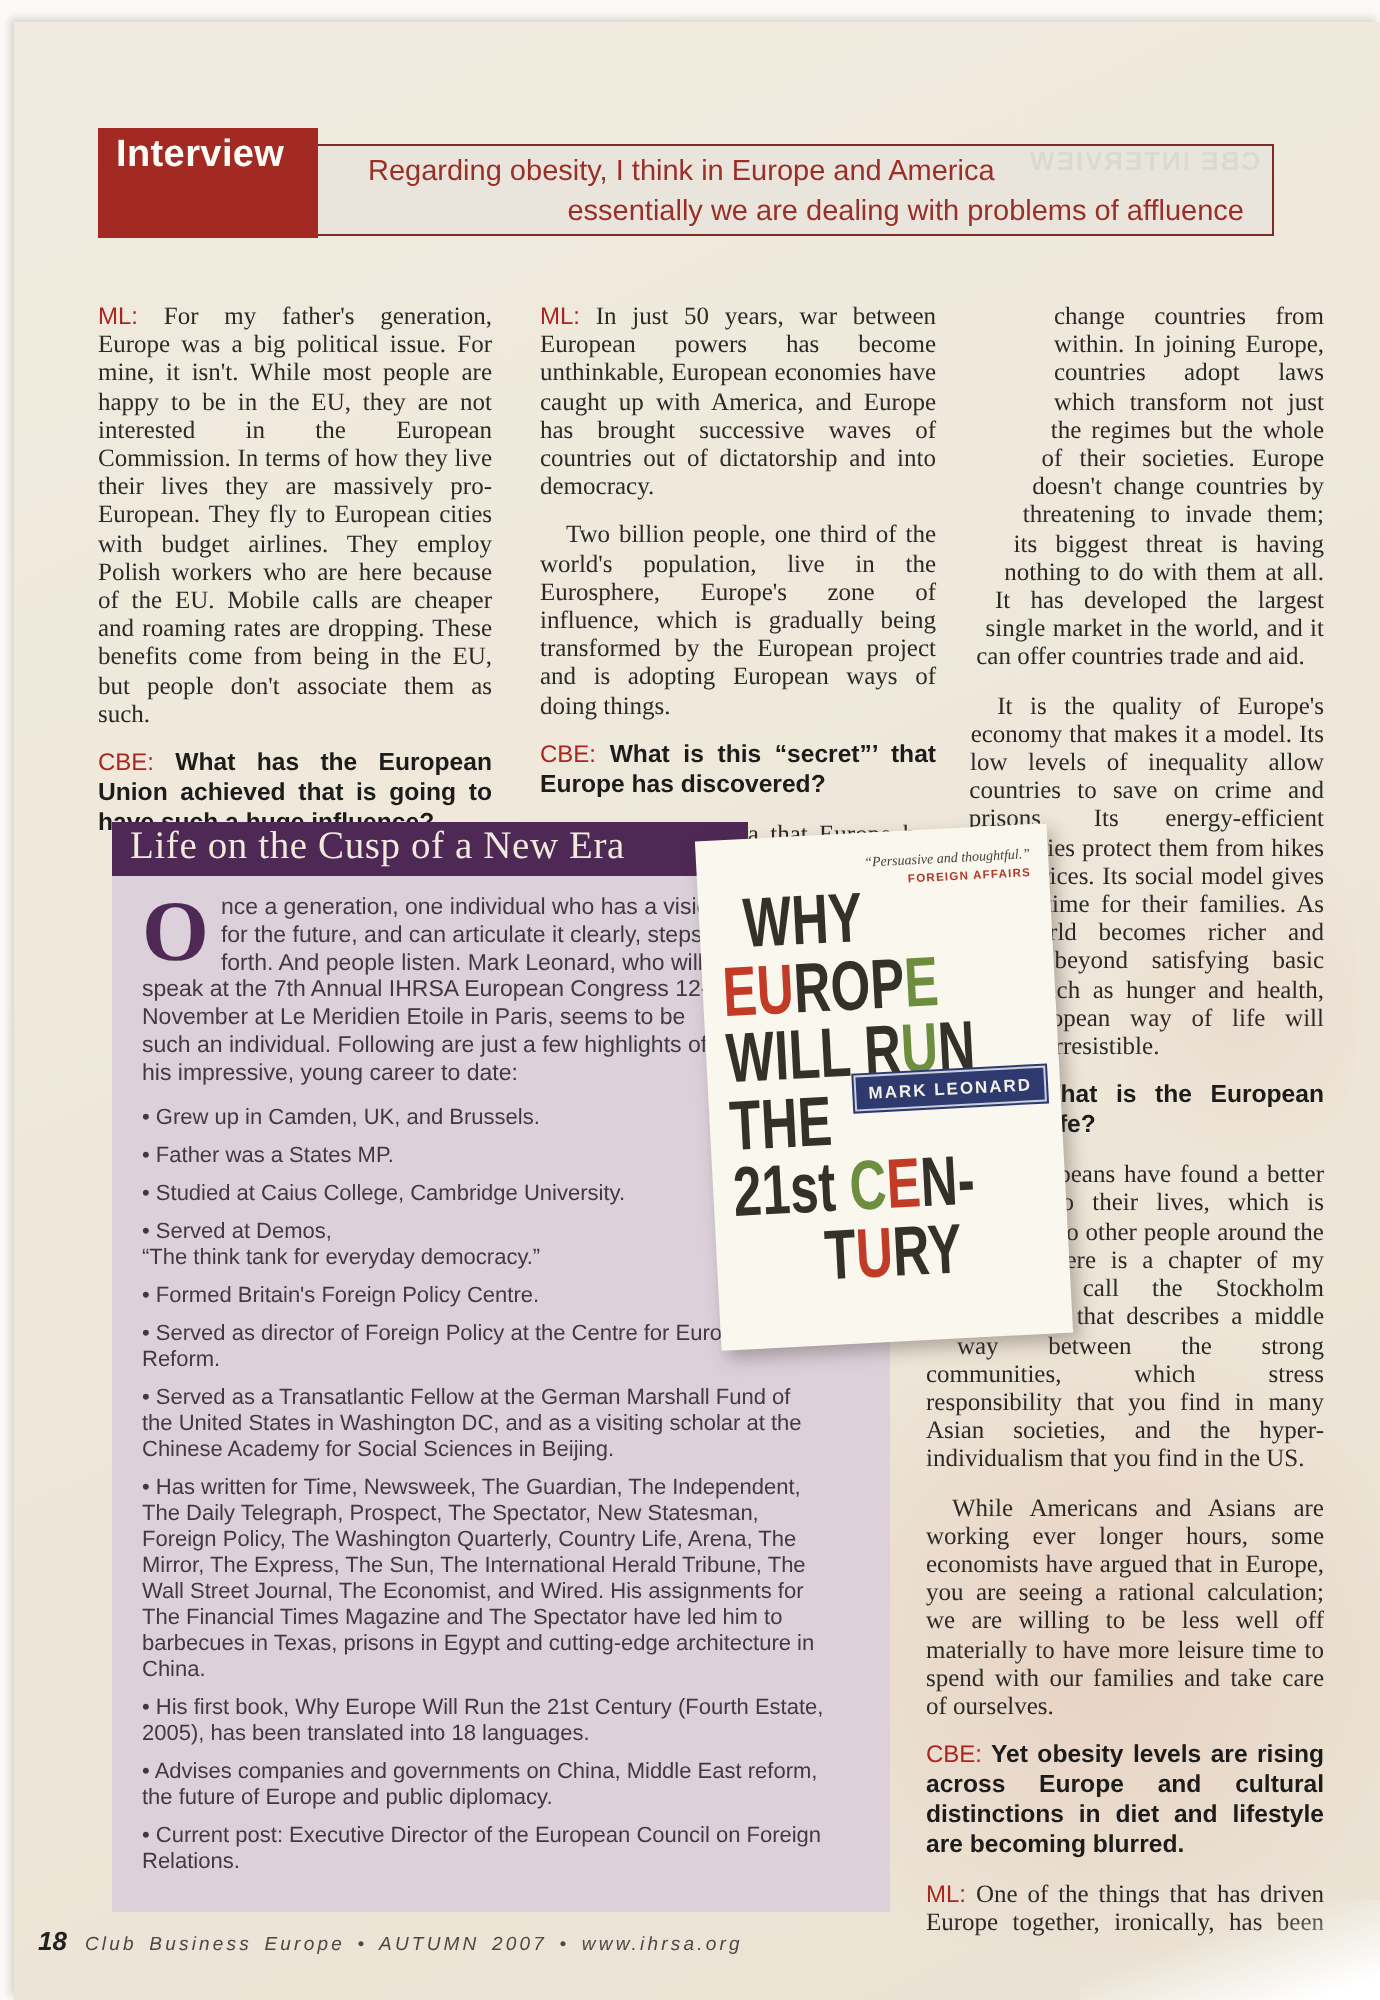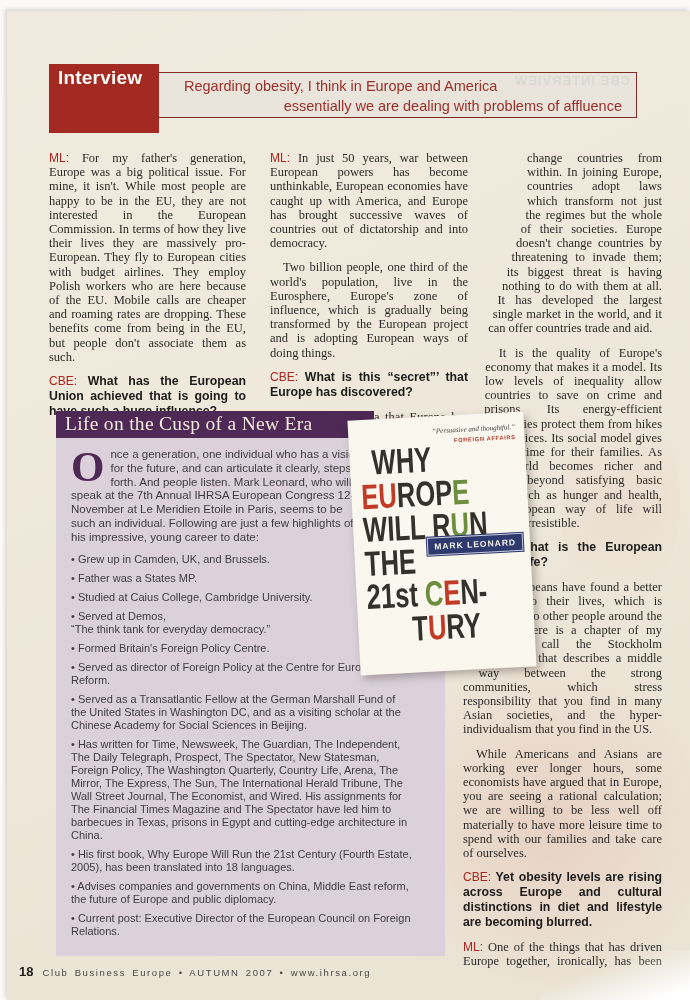--- a/index.html
+++ b/index.html
@@ -16,21 +16,21 @@
   
   .blob-br{position:absolute;right:-30px;bottom:10px;width:340px;height:340px;border-radius:50%;
     background:radial-gradient(circle,rgba(210,110,100,.16),rgba(210,110,100,0) 70%);}
   .blob-mid{position:absolute;right:10px;top:380px;width:120px;height:220px;border-radius:50%;
     background:radial-gradient(circle,rgba(205,130,120,.10),rgba(205,130,120,0) 70%);}
   .corner-curl{position:absolute;right:0;bottom:0;width:150px;height:50px;
     background:linear-gradient(to left top,#ffffff 12%,rgba(255,255,255,0) 60%);}
 
   
   .interview-tag{
-    position:absolute;left:42px;top:53px;width:110px;height:69px;
+    position:absolute;left:42px;top:53px;width:110px;height:55px;
     background:#a32a23;color:#fdfbf6;font-weight:bold;font-size:19px;
     padding:3px 0 0 9px;box-sizing:border-box;letter-spacing:.2px;z-index:3;
   }
   .quote-box{
     position:absolute;left:150px;top:61px;width:480px;height:46px;
     background:#e9e5dd;border:1.5px solid #7e2c26;box-sizing:border-box;z-index:2;
     color:#9a2f28;font-size:14.5px;line-height:20px;padding-top:3px;
   }
   .quote-line1{padding-left:26px;}
   .quote-line2{text-align:right;padding-right:14px;}
@@ -98,21 +98,21 @@
   .c-dark{color:#34312b;}
   .c-red{color:#c23b27;}
   .c-green{color:#6d8e3e;}
   .author-badge{
     position:absolute;right:7px;top:121px;background:#2e3a6e;color:#f3f0e7;
     font-size:8.5px;font-weight:bold;letter-spacing:1px;padding:3px 6px;
     border:1px solid #c9cfdf;box-shadow:0 0 0 1px #2e3a6e;
   }
 
   
-  .footer{position:absolute;left:12px;top:951px;color:#3d3b38;}
+  .footer{position:absolute;left:12px;top:951px;color:#3d3b38;font-style:italic;}
   .page-num{font-size:13px;font-weight:bold;color:#232220;margin-right:9px;}
   .footer-text{font-size:9.5px;letter-spacing:1.6px;word-spacing:2px;color:#4a4744;}
 </style>
 </head>
 <body>
 
 <div class="page">
   <div class="blob-br"></div>
   <div class="blob-mid"></div>
 

